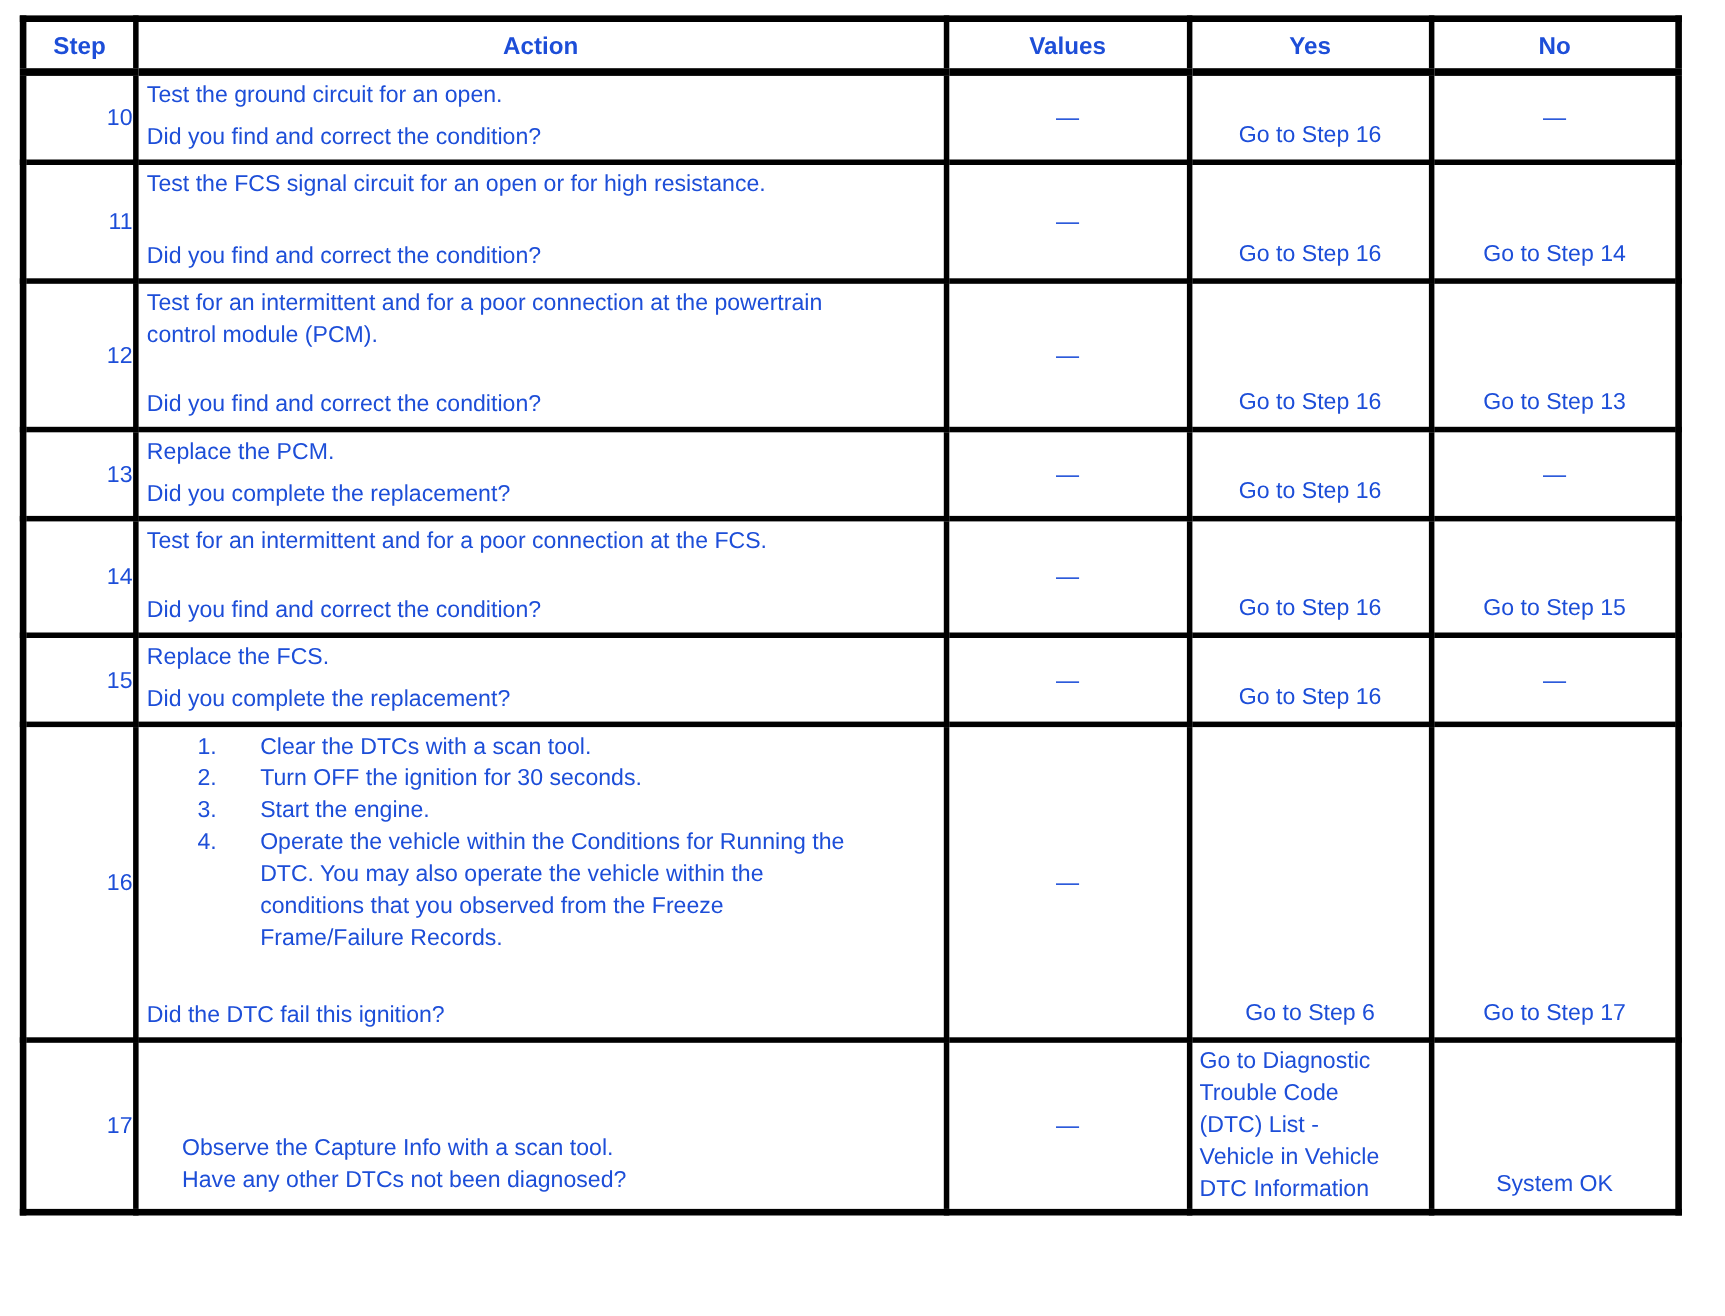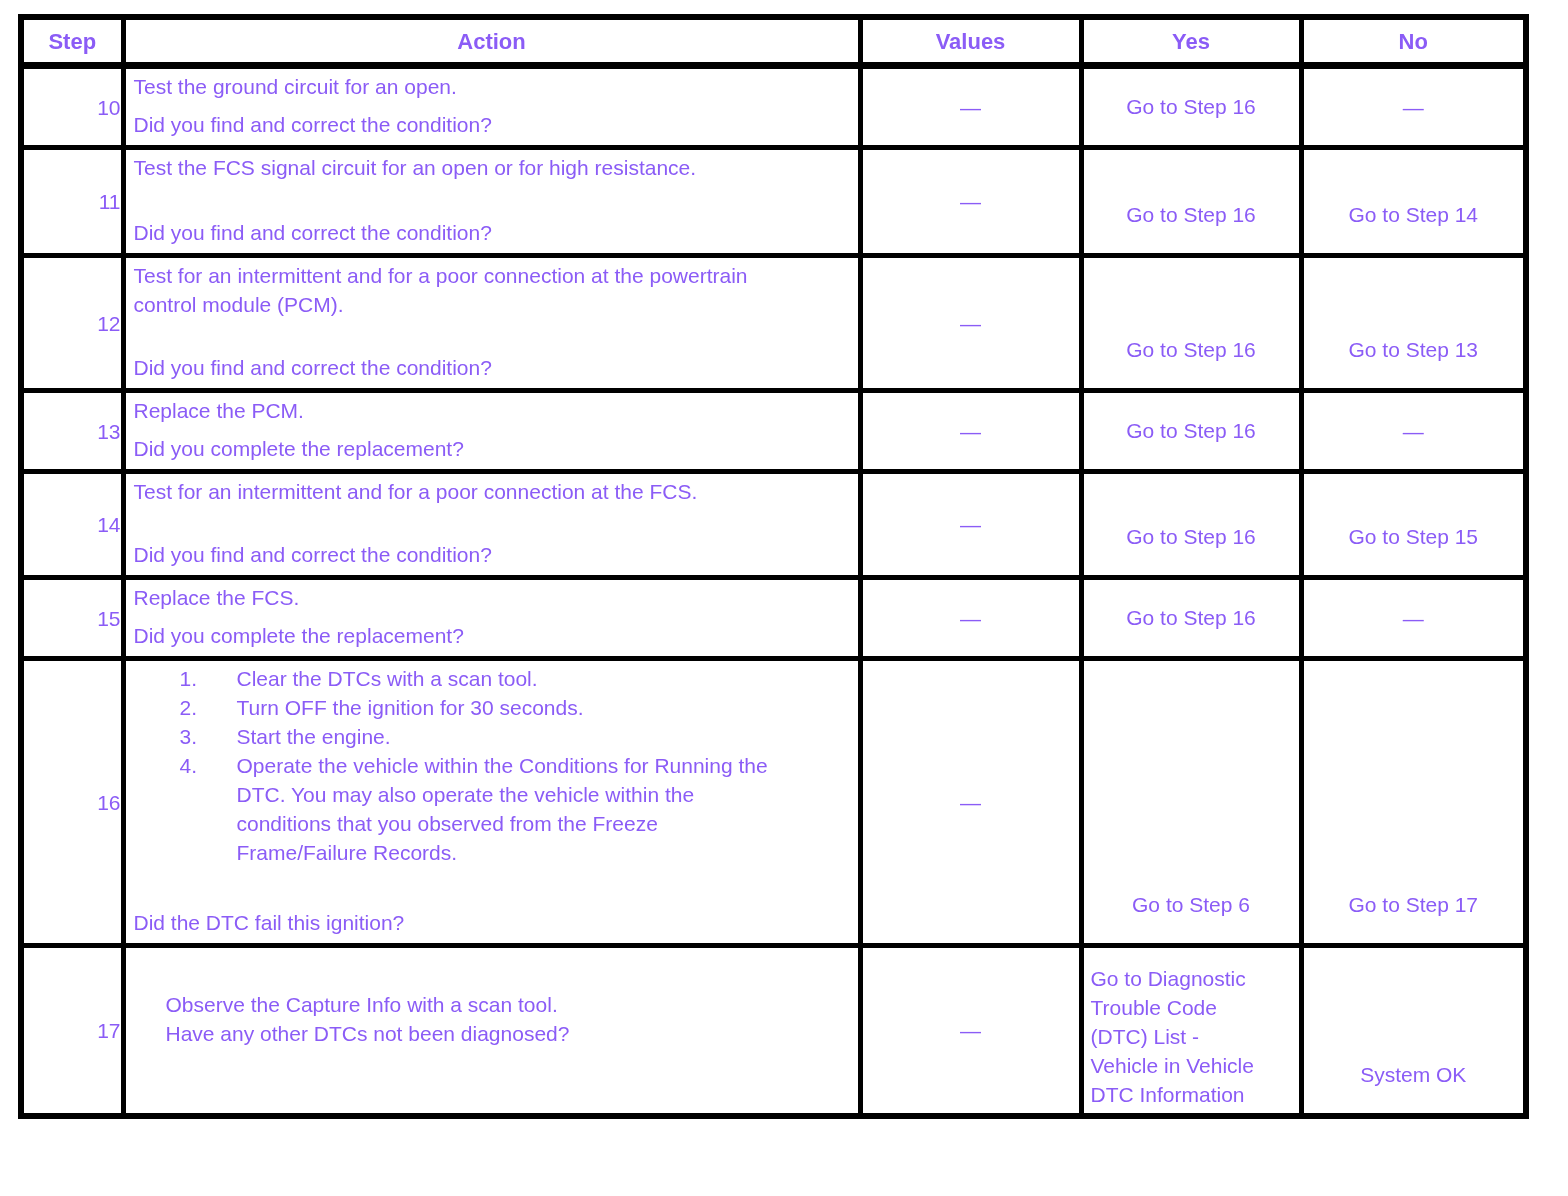--- a/index.html
+++ b/index.html
@@ -27,21 +27,21 @@
   col.c-step   { width: 102px; }
   col.c-action { width: 737px; }
   col.c-values { width: 221px; }
   col.c-yes    { width: 220px; }
   col.c-no     { width: 225px; }
 
   th, td {
     border: 5px solid #000;
     font-size: 21px;
     line-height: 29px;
-    color: #8b5cf6;
+    color: #1d4ed8;
     padding: 0;
     overflow: hidden;
   }
   thead th {
     height: 42px;
     font-size: 22px;
     font-weight: bold;
     text-align: center;
     vertical-align: middle;
     border-bottom-width: 7px;
@@ -51,21 +51,21 @@
     vertical-align: middle;
   }
   td.action-td { vertical-align: top; }
   .action-wrap {
     display: flex;
     flex-direction: column;
     justify-content: space-between;
     box-sizing: border-box;
     padding: 3px 8px 6px 8px;
   }
-  .action-wrap.top-anchored { justify-content: center; padding-left: 40px; }
+  .action-wrap.top-anchored { justify-content: flex-end; padding-left: 40px; }
   .action-wrap.top-anchored .question { }
   .h100 { height: 76px; }
   .h103 { height: 103px; border-radius: 30px; }
   .h130 { height: 130px; }
   .h101 { height: 101px; }
   .h282 { height: 282px; }
   .h145 { height: 145px; }
   .action-main { max-width: 720px; }
   .mw640 { max-width: 640px; }
   .question { max-width: 720px; }
@@ -80,28 +80,28 @@
   ol.action-list .itext { max-width: 555px; }
 
   td.mid {
     text-align: center;
     vertical-align: middle;
   }
   td.bot {
     text-align: center;
     vertical-align: bottom;
   }
-  td.bot .goto { padding: 0 4px 24px 4px; }
+  td.bot .goto { padding: 0 4px 8px 4px; }
   td.bot-left {
     text-align: left;
     vertical-align: bottom;
   }
   td.bot-left .goto-long {
     max-width: 182px;
-    padding: 16px 2px 4px 7px;
+    padding: 2px 2px 4px 7px;
   }
 </style>
 </head>
 <body>
 
 <div class="page">
   <table class="diag">
     <colgroup>
       <col class="c-step">
         <col class="c-action">

